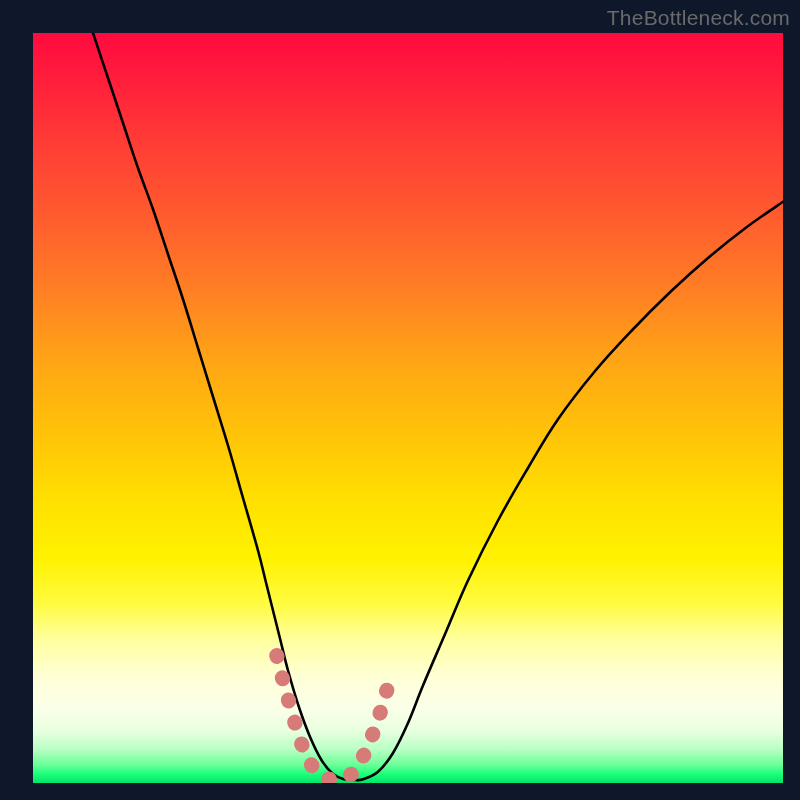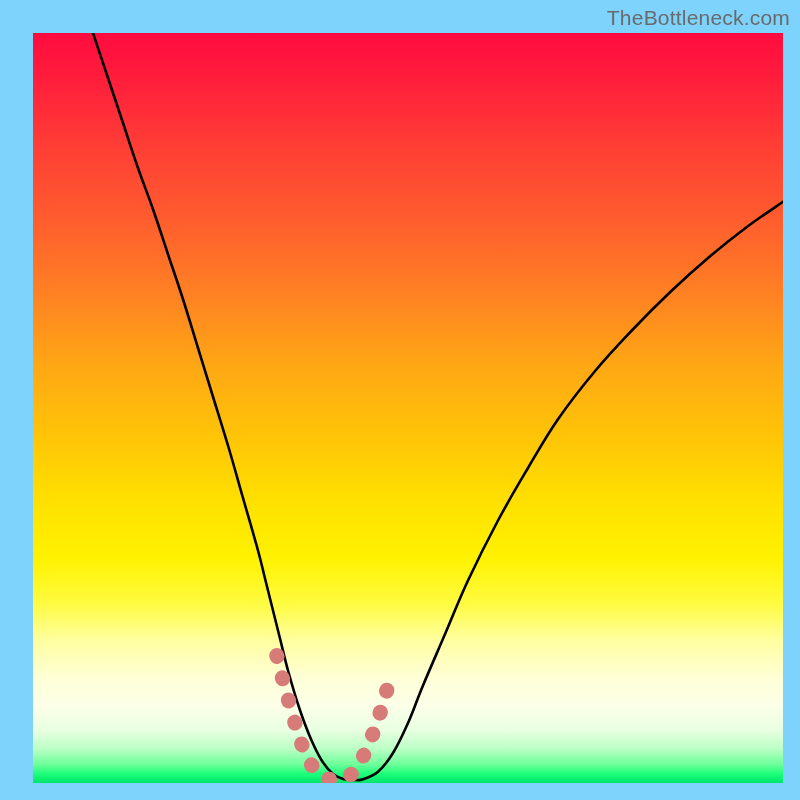--- a/index.html
+++ b/index.html
@@ -10,21 +10,21 @@
     background: #000;
     overflow: hidden;
     font-family: Arial, Helvetica, sans-serif;
   }
   .frame {
     position: absolute;
     left: 0;
     top: 0;
     width: 800px;
     height: 800px;
-    background: #7dd3fc;
+    background: #0f172a;
   }
   .plot-area {
     position: absolute;
     left: 33px;
     top: 33px;
     width: 750px;
     height: 750px;
     
     background: linear-gradient(to bottom,
       #ff0b3f 0%,

